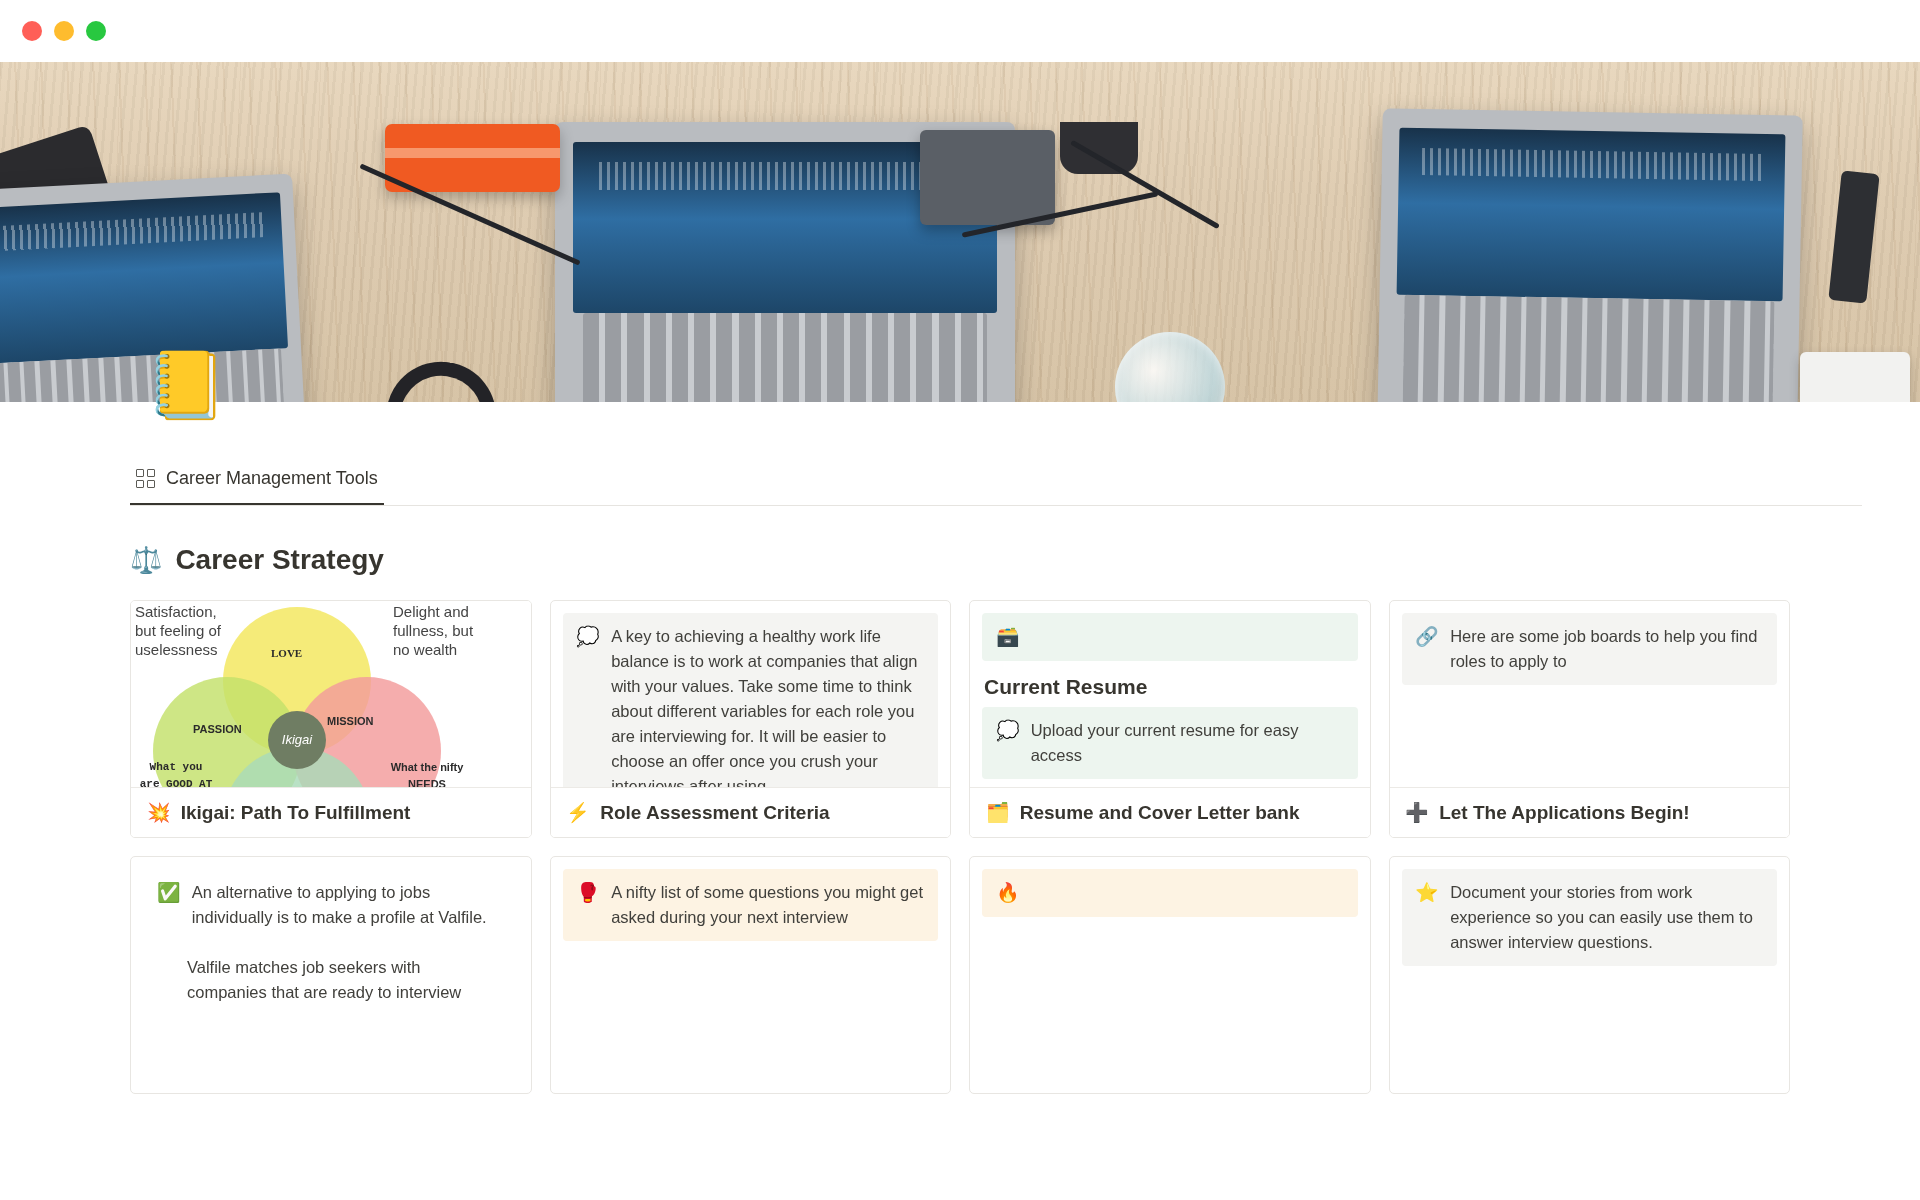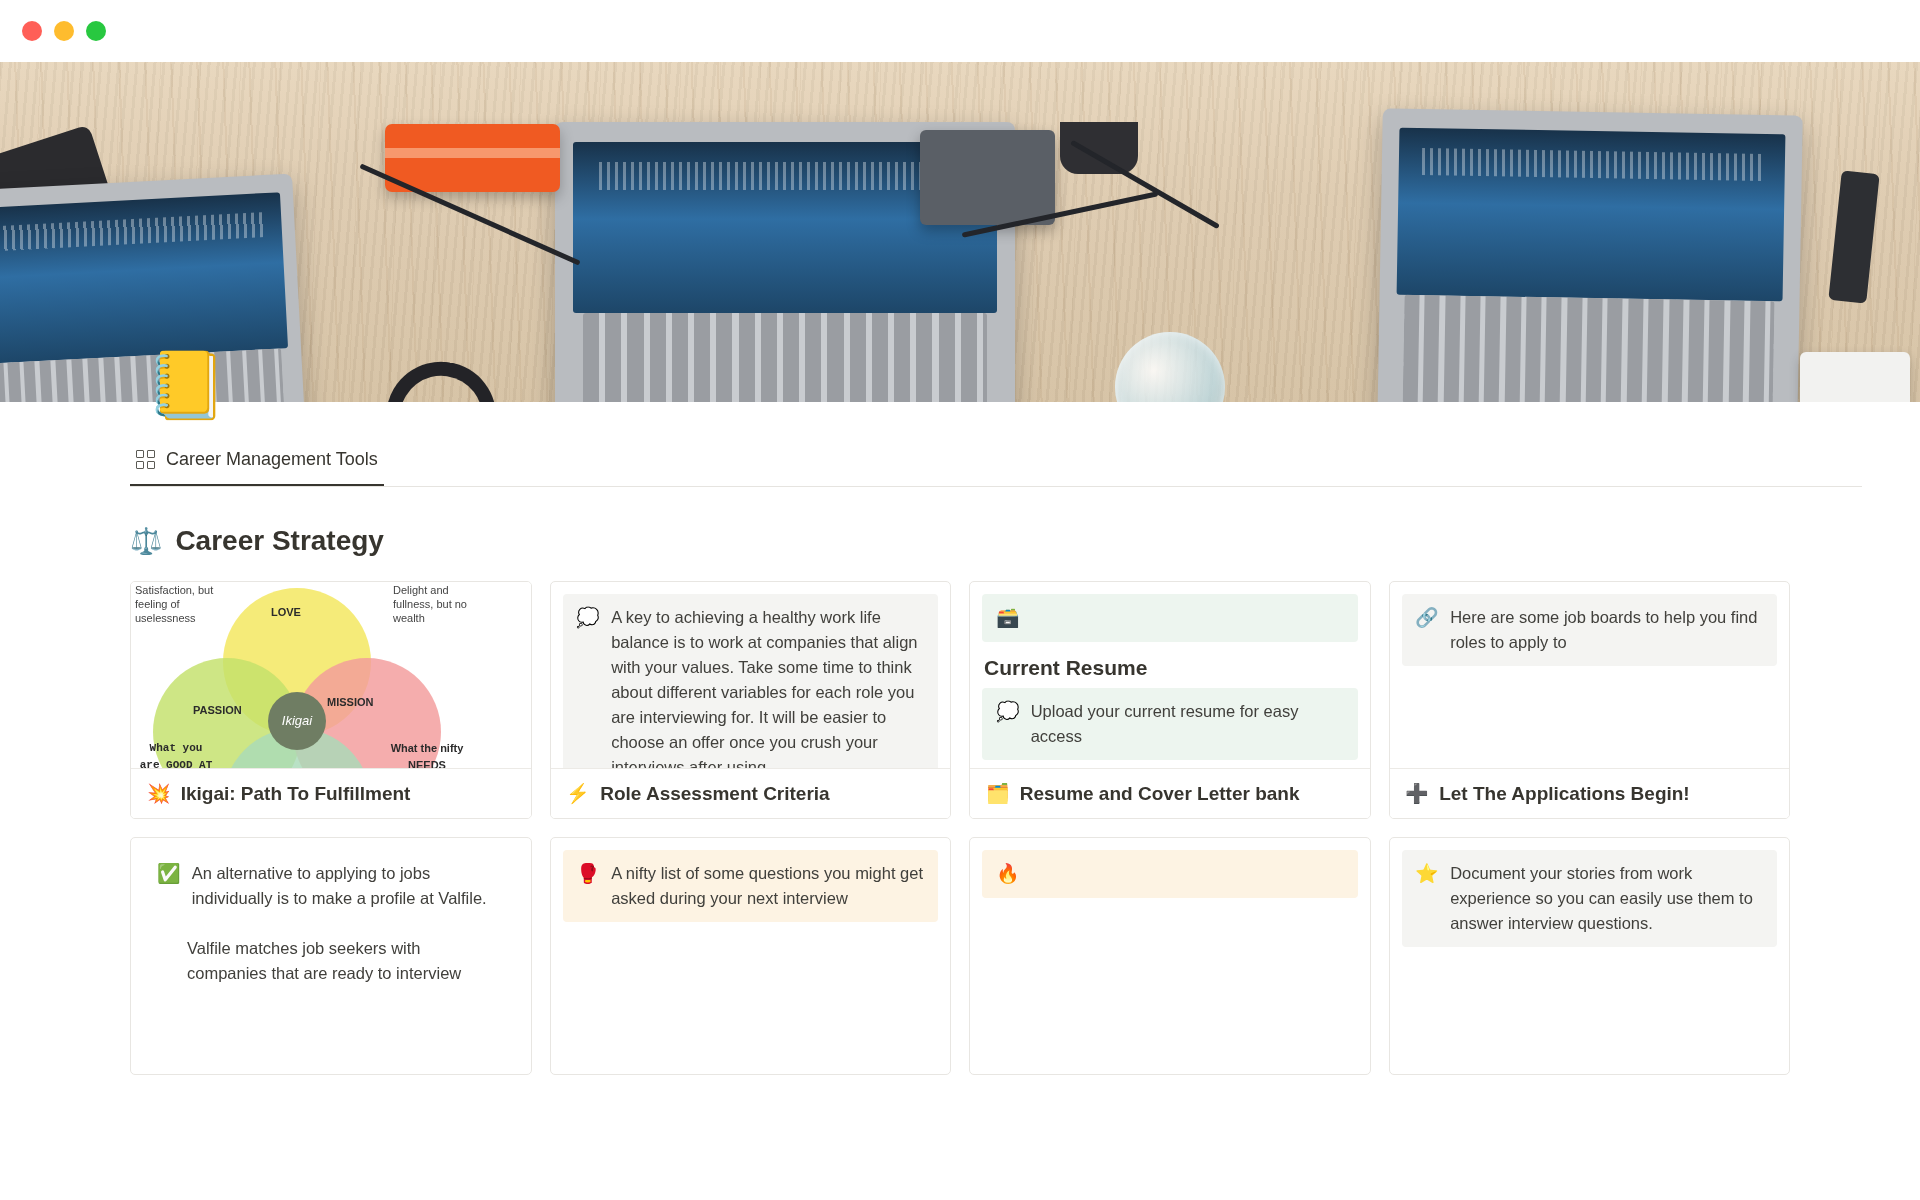--- a/index.html
+++ b/index.html
@@ -140,21 +140,21 @@
   .title {
     margin-top: 118px;
     padding-left: 130px;
     font-size: 59px;
     font-weight: bold;
     letter-spacing: -1px;
     color: #37352f;
   }
 
   .tabs {
-    margin-top: 41px;
+    margin-top: 60px;
     padding-left: 130px;
     padding-right: 58px;
   }
   .tabs-row { border-bottom: 1px solid #e6e4e0; display: flex; }
   .tab {
     display: flex; align-items: center; gap: 11px;
     padding: 6px 6px 14px 6px;
     font-size: 18px;
     color: #37352f;
     border-bottom: 2px solid #37352f;
@@ -251,21 +251,21 @@
   .ik-bottom { background: #a9dbb8; left: 92px; top: 146px; }
   .ik-label {
     position: absolute; font-size: 11px; font-weight: bold; color: #2b2b2b; text-align: center;
   }
   .ik-center {
     position: absolute; left: 137px; top: 110px; width: 58px; height: 58px;
     border-radius: 50%; background: #6f7d63; color: #fff;
     display: flex; align-items: center; justify-content: center;
     font-size: 13px; font-style: italic;
   }
-  .ik-note { position: absolute; font-size: 11px; color: #444; line-height: 1.25; }
+  .ik-note { position: absolute; font-size: 15px; color: #444; line-height: 1.25; }
 </style>
 </head>
 <body>
 
 <div class="titlebar">
   <div class="traffic">
     <span class="dot red"></span>
     <span class="dot yellow"></span>
     <span class="dot green"></span>
   </div>
@@ -329,21 +329,21 @@
 
   <div class="cards">
 
     <div class="card">
       <div class="card-preview tight">
         <div class="ikigai">
           <div class="ik-c ik-top"></div>
           <div class="ik-c ik-left"></div>
           <div class="ik-c ik-right"></div>
           <div class="ik-c ik-bottom"></div>
-          <div class="ik-label" style="left:140px; top:22px;">LOVE</div>
+          <div class="ik-label" style="left:140px; top:44px;font-family:Liberation Serif, serif;">LOVE</div>
           <div class="ik-label" style="left:62px; top:120px;">PASSION</div>
           <div class="ik-label" style="left:196px; top:112px;">MISSION</div>
 
           <div class="ik-label" style="left:6px; top:158px; width:78px;font-family:Liberation Mono, monospace;">What you are GOOD AT</div>
           <div class="ik-label" style="left:256px; top:158px; width:80px;">What the nifty NEEDS</div>
           <div class="ik-center">Ikigai</div>
           <div class="ik-note" style="left:4px; top:2px; width:96px;">Satisfaction, but feeling of uselessness</div>
           <div class="ik-note" style="left:262px; top:2px; width:82px;">Delight and fullness, but no wealth</div>
         </div>
       </div>

